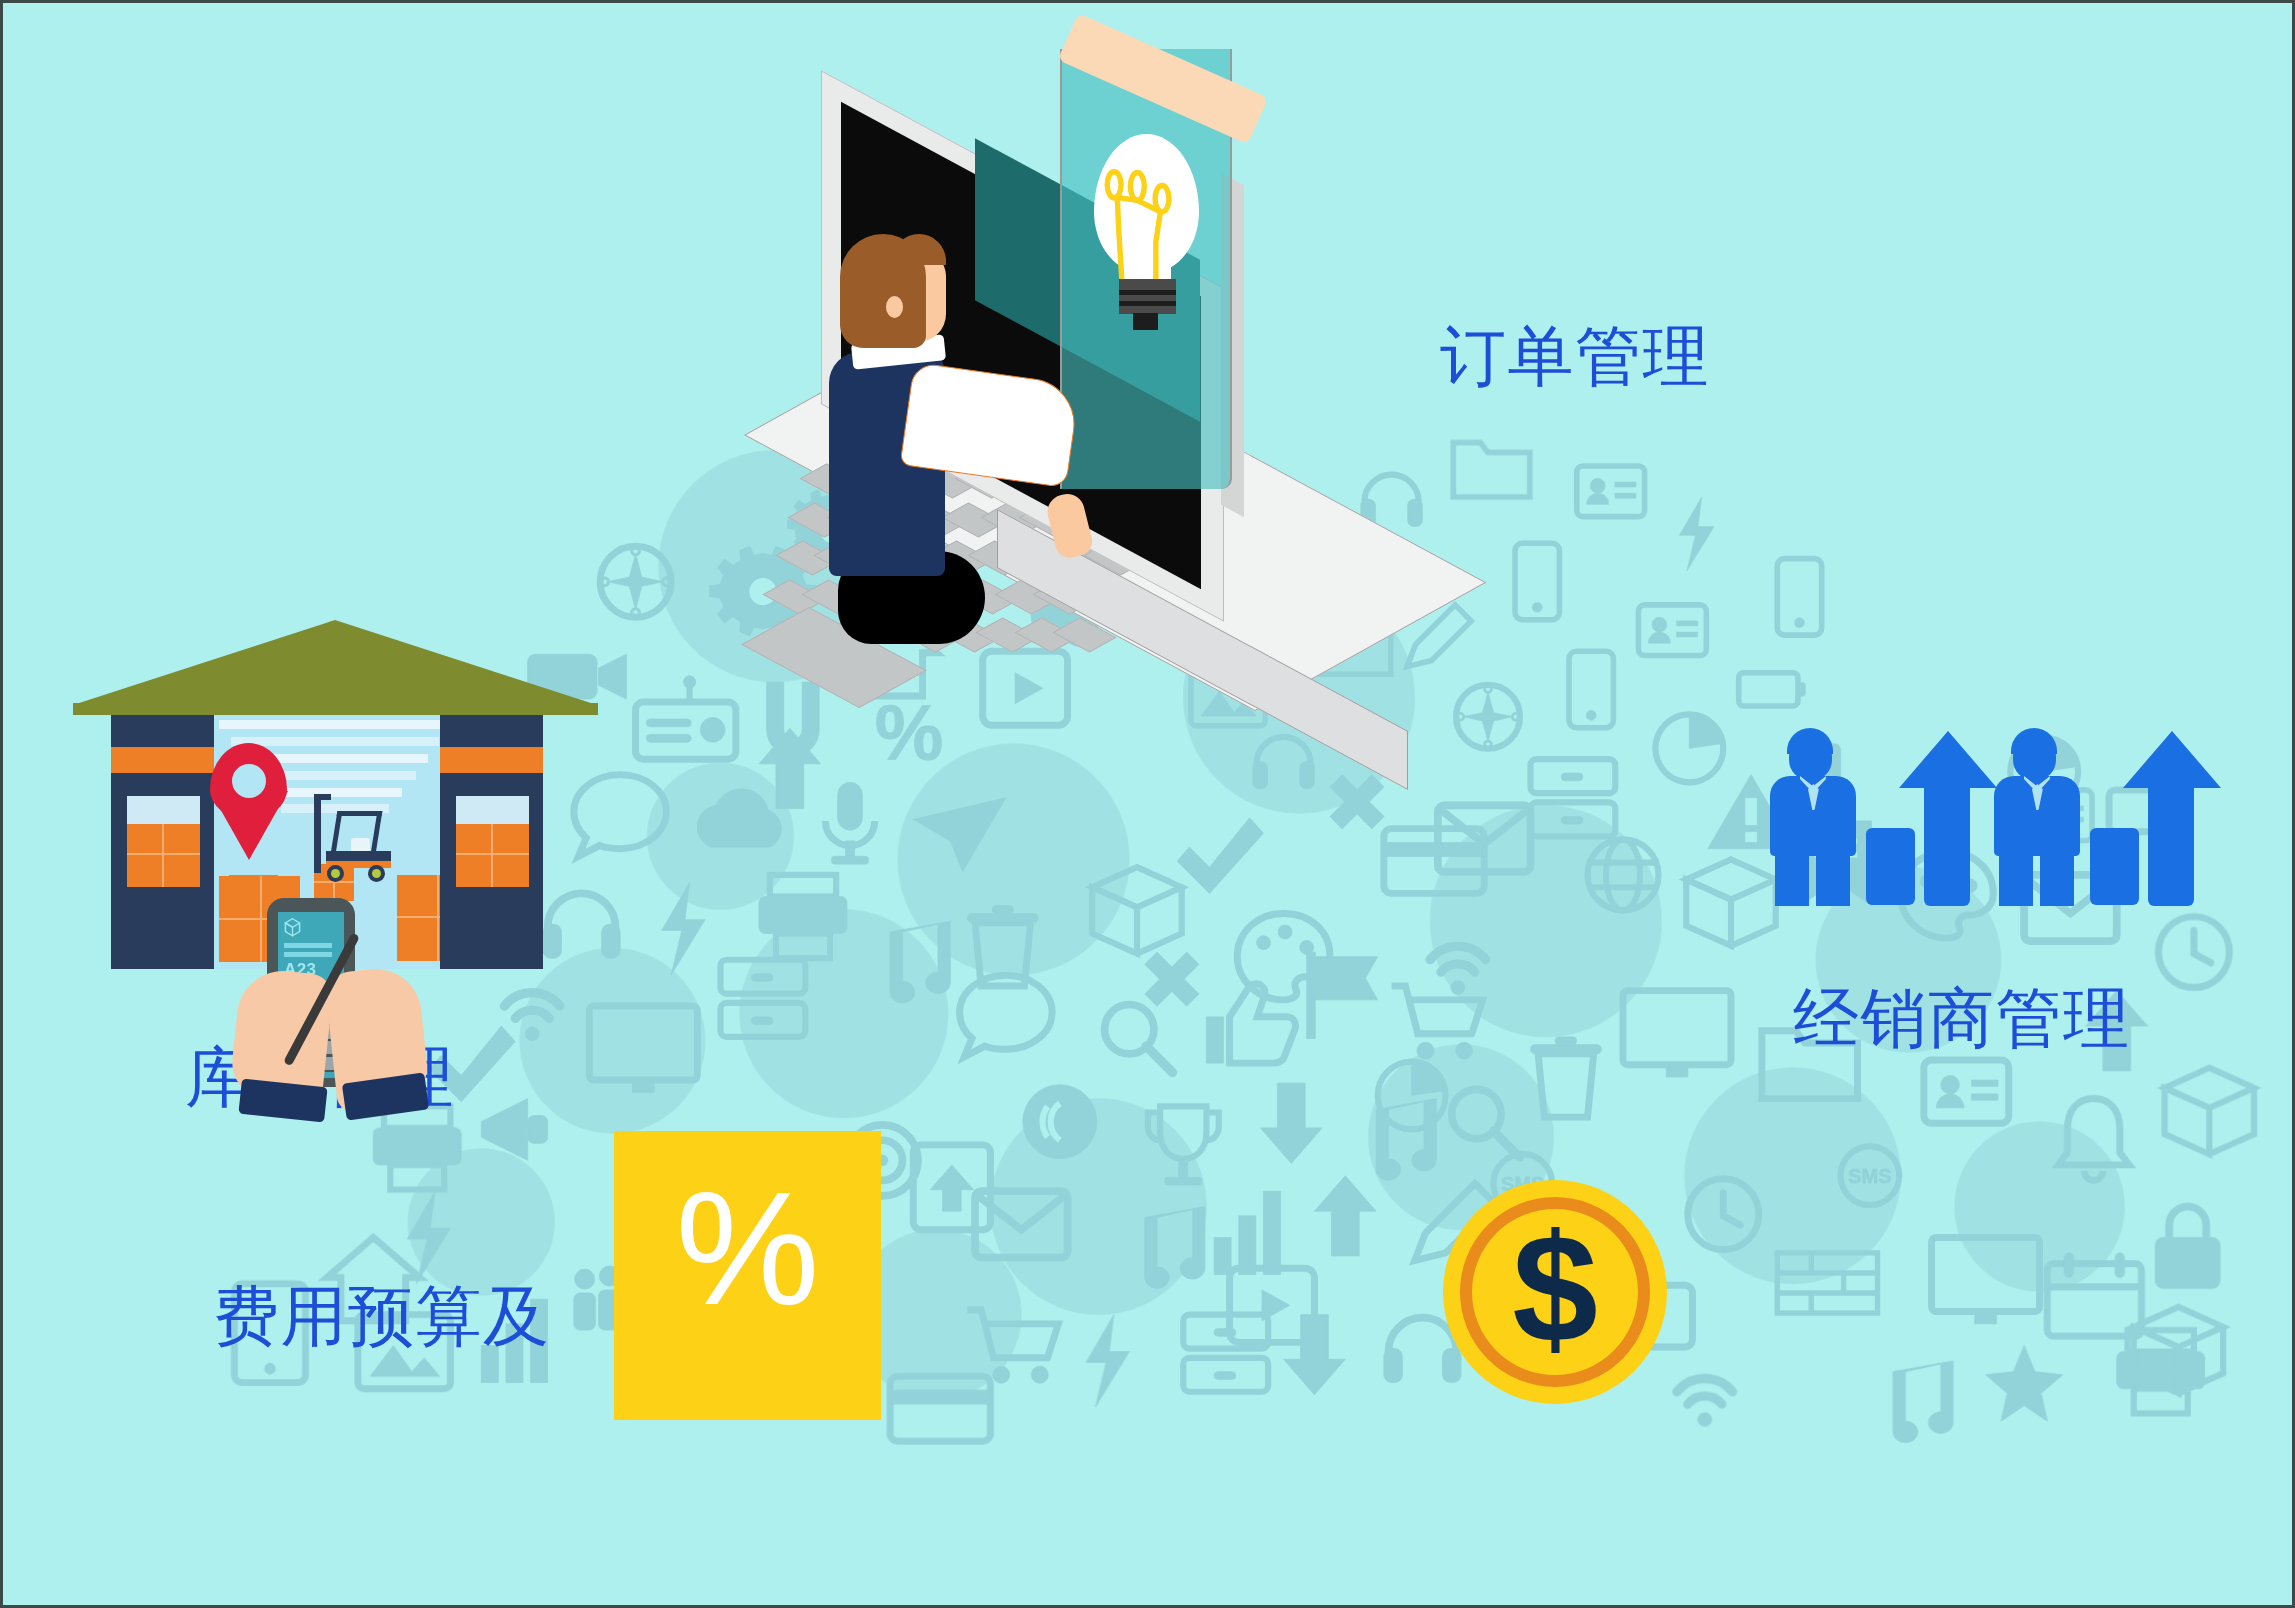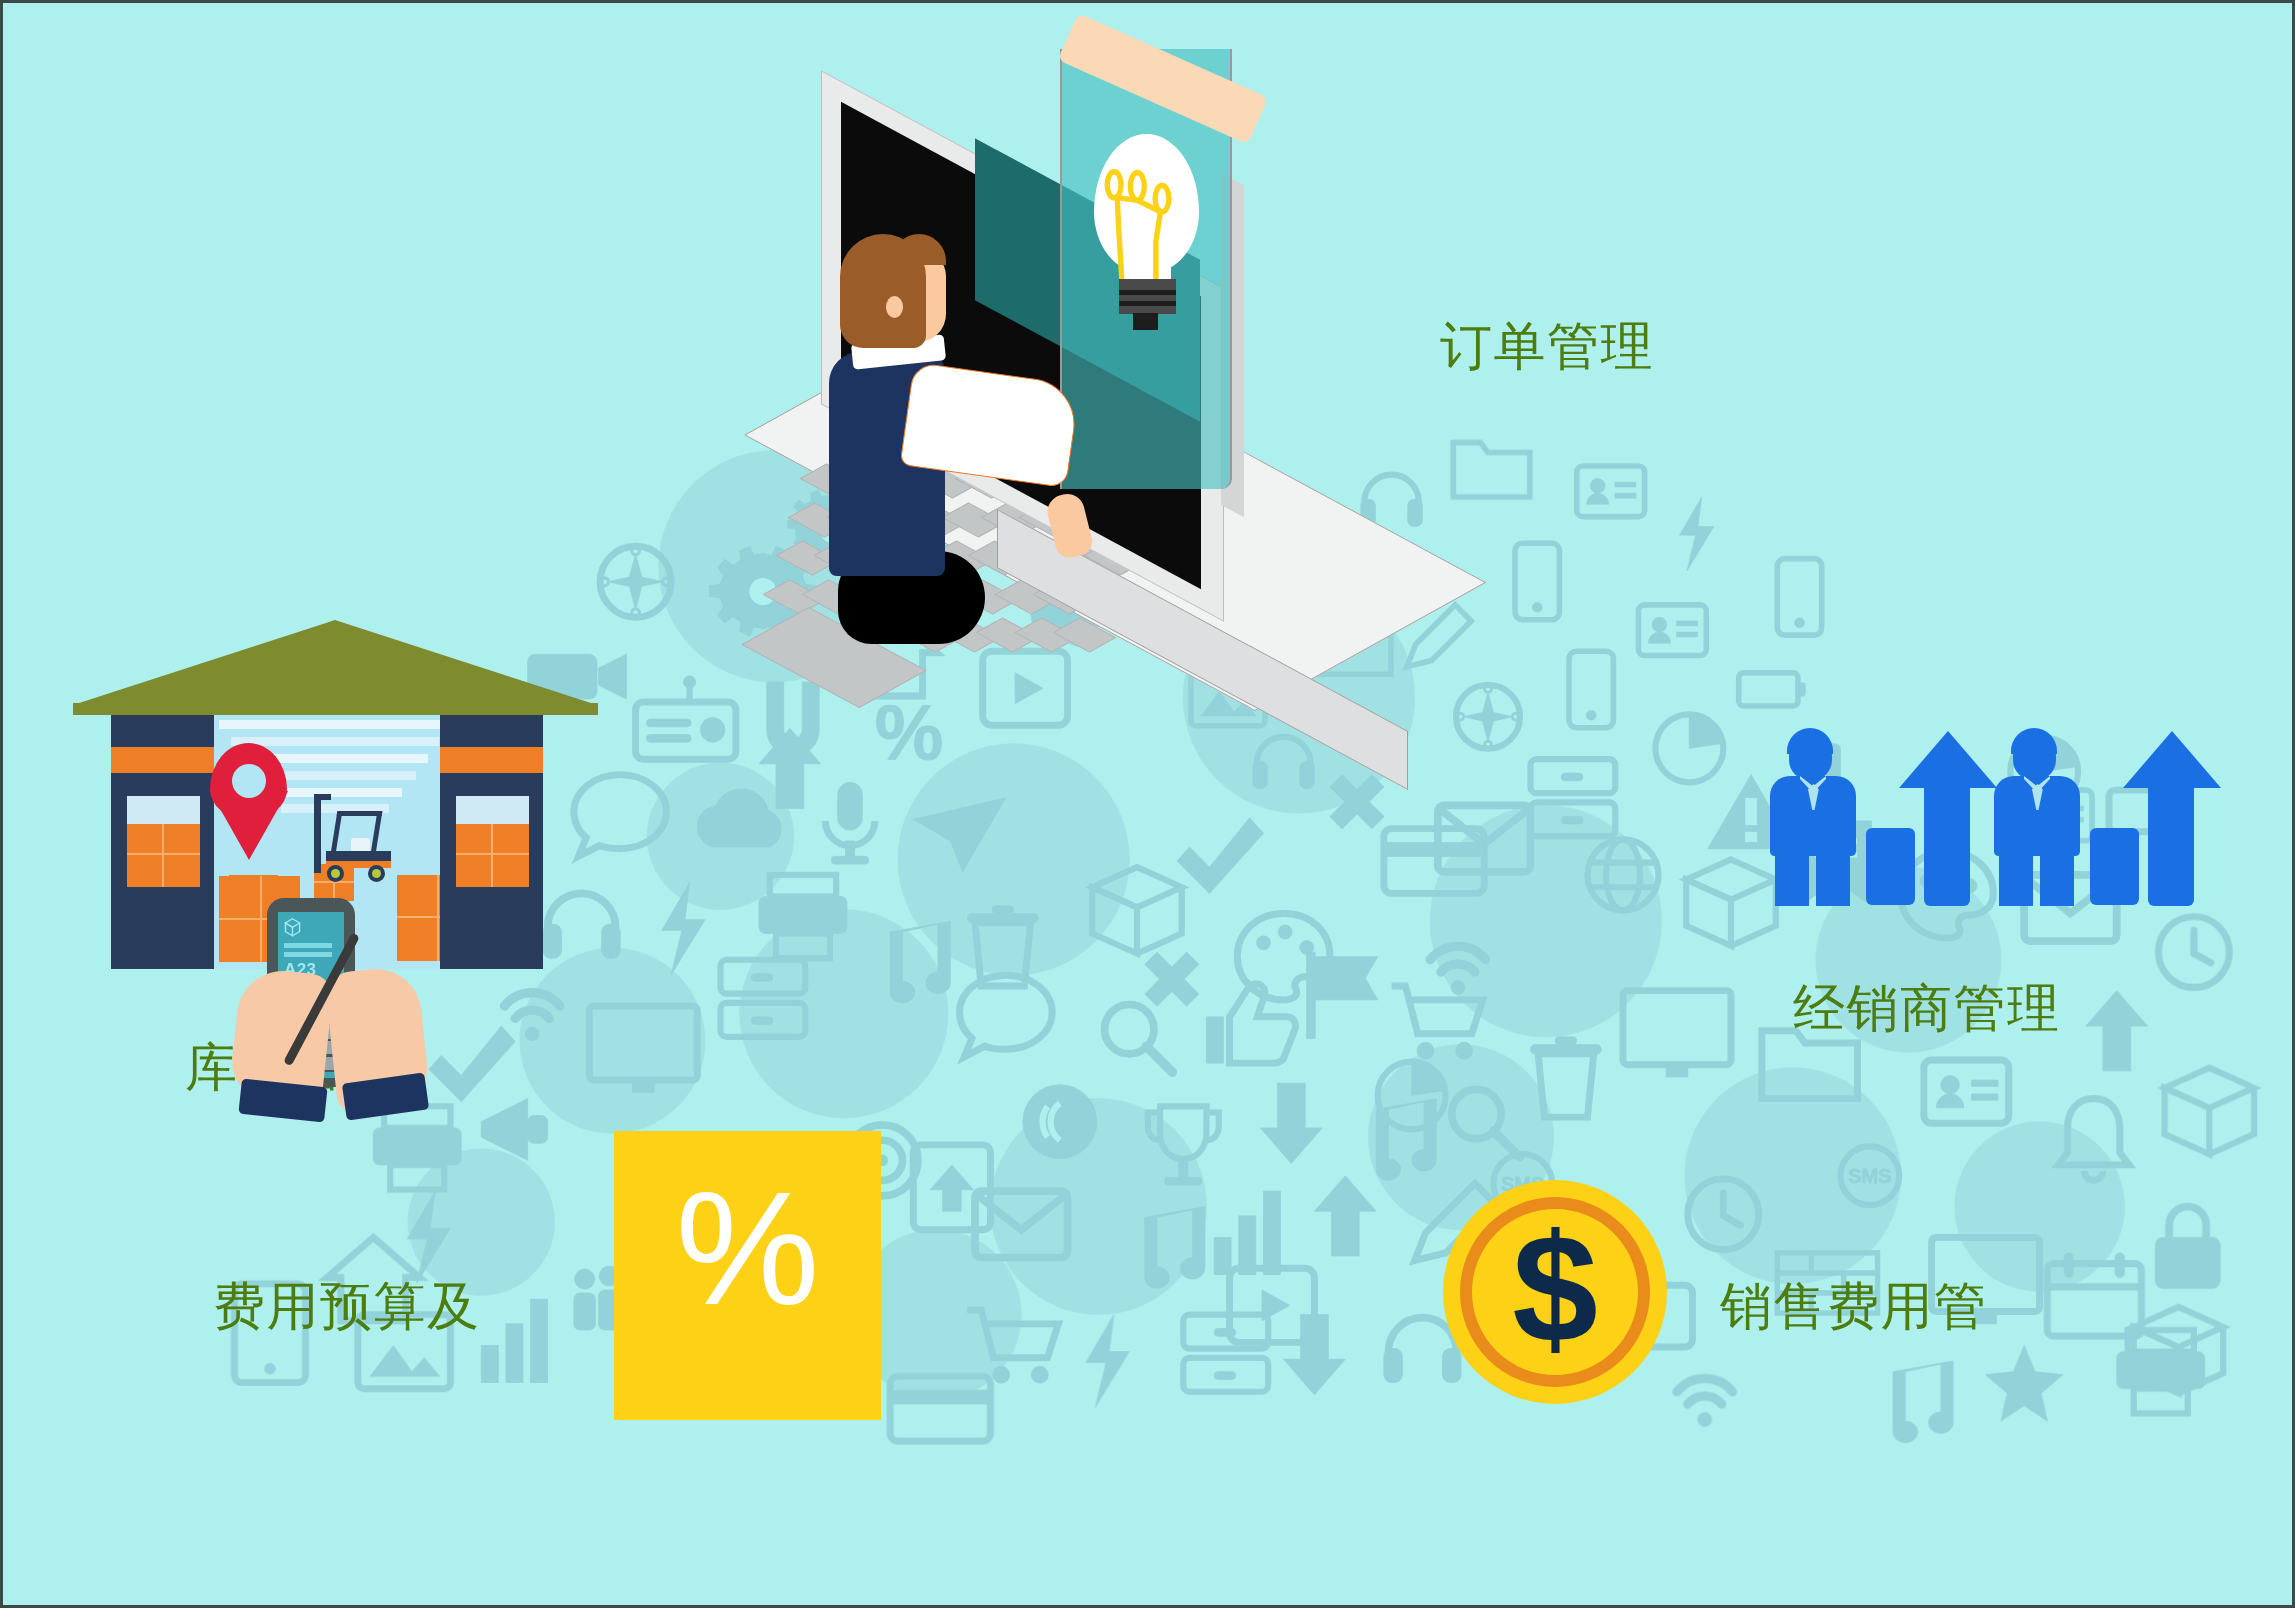--- a/index.html
+++ b/index.html
@@ -18,23 +18,23 @@
   
   #icon-cloud{
     position:absolute;inset:0;
     pointer-events:none;
   }
 
   
   .abs{position:absolute;}
   .label{
     position:absolute;
-    color:#4d7c0f;
+    color:#1d4ed8;
     font-family:"Liberation Serif","DejaVu Serif",serif;
-    font-size:52px;
+    font-size:66px;
     letter-spacing:1.5px;
     white-space:nowrap;
     font-weight:400;
   }
 
   
   #warehouse{left:93px;top:617px;width:478px;height:401px;text-decoration:underline;}
   .wh-roof{
     position:absolute;left:-23px;top:0;width:0;height:0;
     border-left:262px solid transparent;
@@ -1127,16 +1127,15 @@
   </div>
 
   <div class="label" style="left:1437px;top:309px;">订单管理</div>
 
   <div class="label" style="left:1790px;top:971px;">经销商管理</div>
 
   <div class="label" style="left:182px;top:1030px;">库存管理</div>
 
   <div class="label" style="left:210px;top:1269px;">费用预算及</div>
 
-  <div class="label" style="left:1717px;top:1269px;">销售费用管</div>
 
 </div>
 
 
 </body></html>

